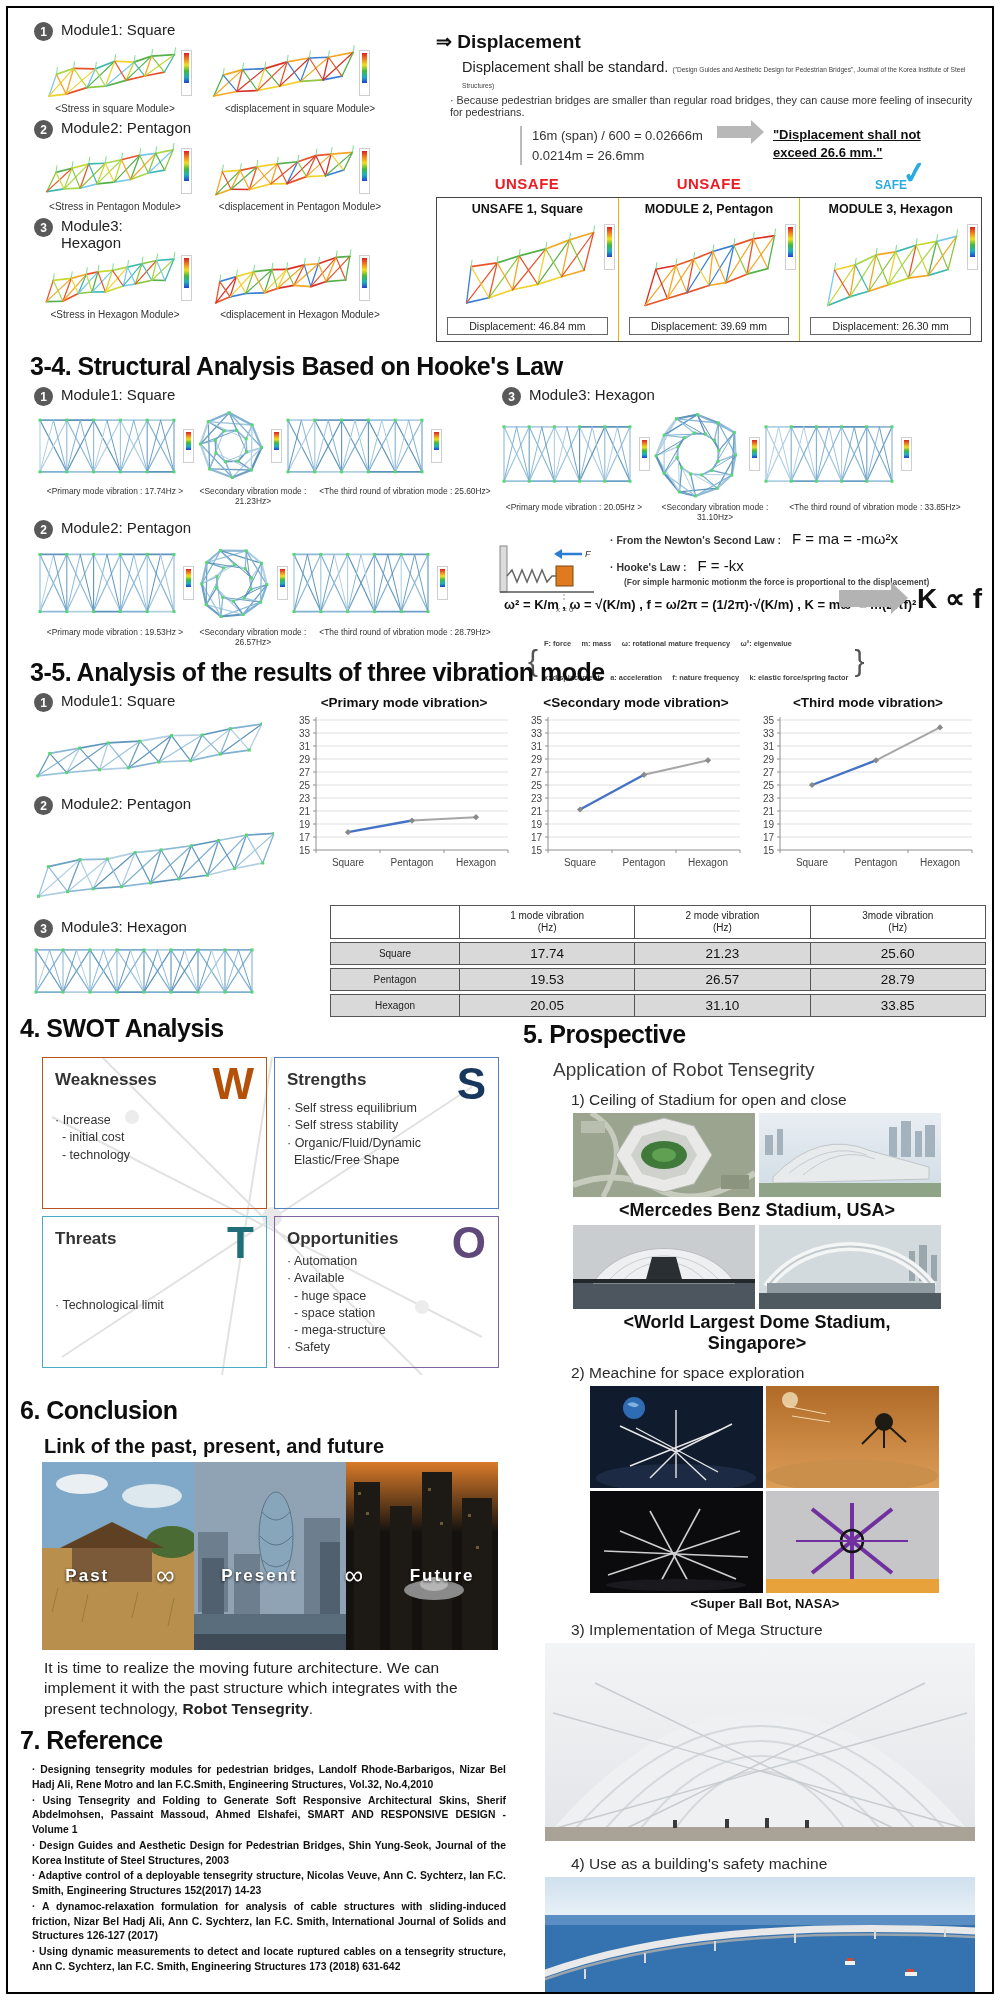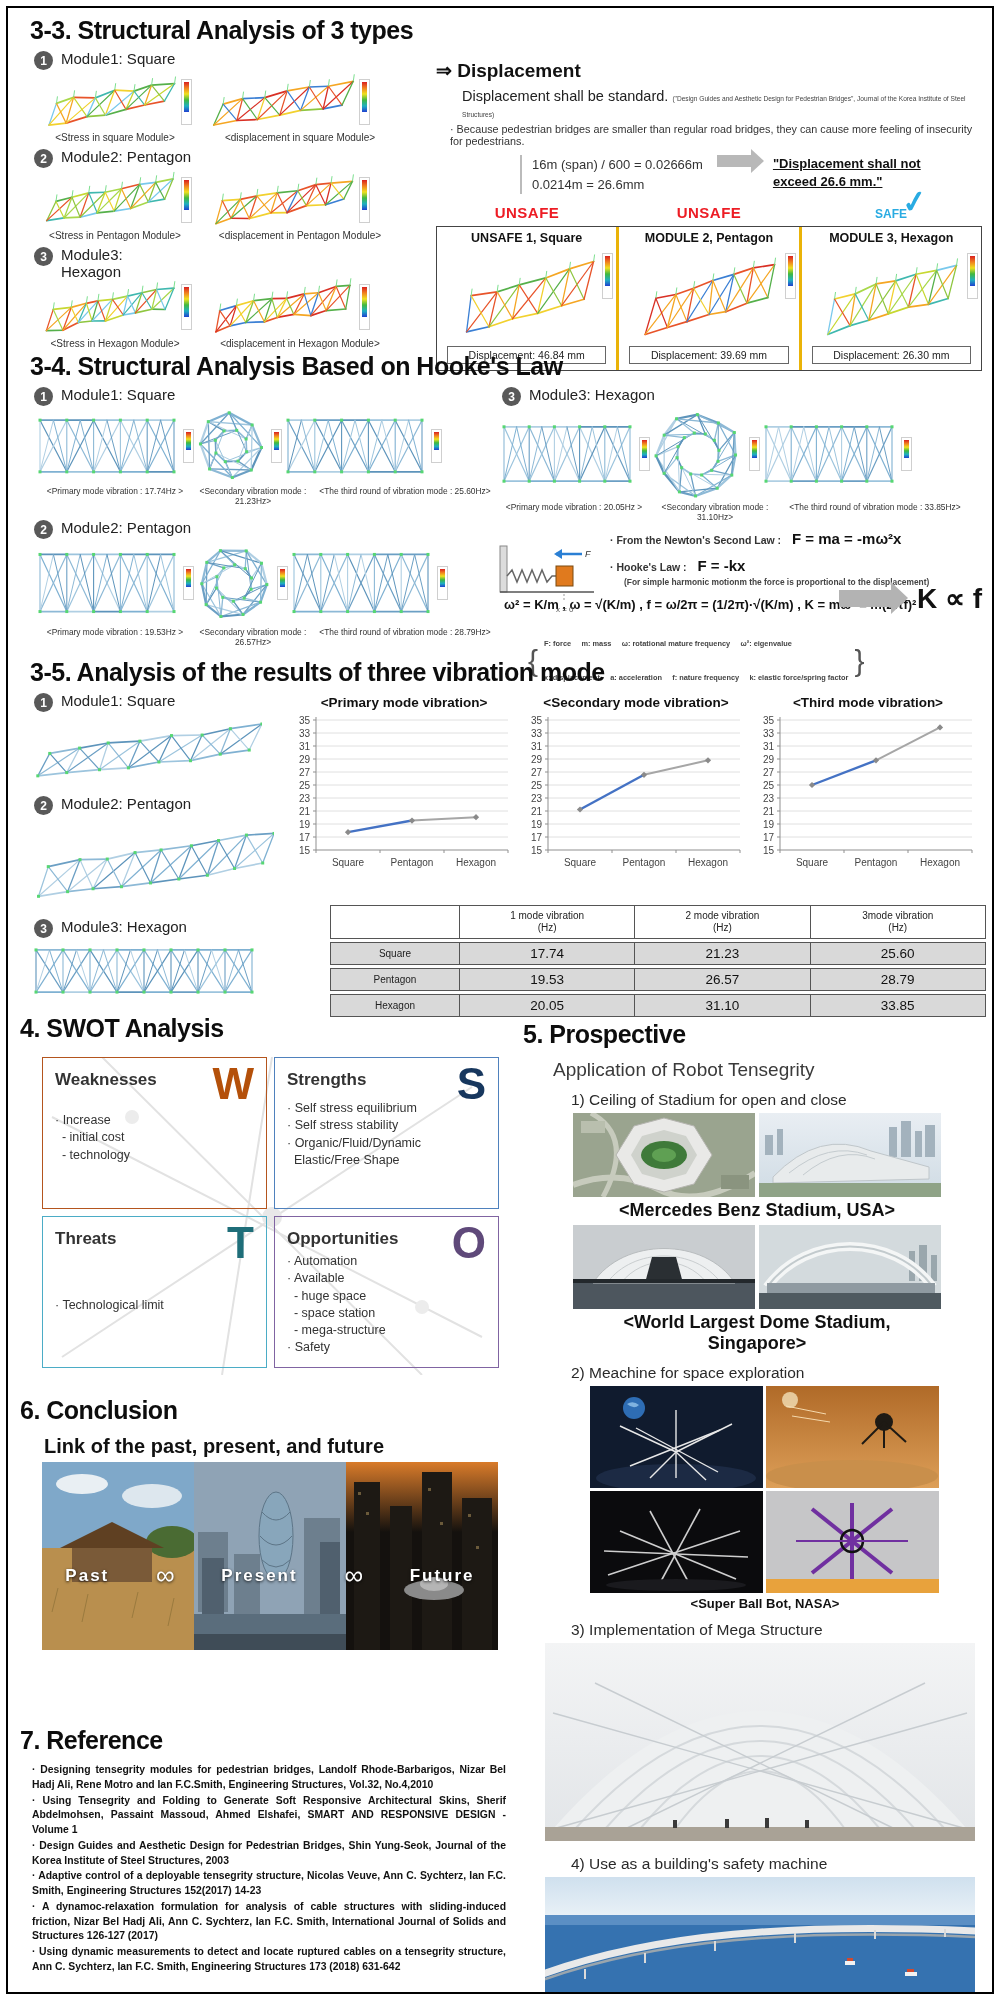--- a/index.html
+++ b/index.html
@@ -31,35 +31,35 @@
   .rule{font-size:13px;font-weight:bold;color:#111;text-decoration:underline;width:180px;line-height:1.35}
   .barrow{width:34px;height:12px;background:#b8b8b8;position:relative;margin:0 22px 0 14px;flex:0 0 34px}
   .barrow::after{content:'';position:absolute;right:-13px;top:-6px;border-left:13px solid #b8b8b8;
                  border-top:12px solid transparent;border-bottom:12px solid transparent}
   .verdrow{display:flex;margin-top:10px}
   .verd{flex:1;text-align:center;position:relative}
   .unsafe{font-size:15px;font-weight:bold;color:#ed1c24;letter-spacing:0.5px}
   .safe{font-size:12px;font-weight:bold;color:#29abe2}
   .check-ic{position:absolute;top:-20px;left:56%;font-size:30px;color:#29abe2;font-weight:bold;transform:rotate(-8deg)}
   .cmp{display:flex;border:1.5px solid #444;margin-top:4px;background:#fff}
-  .cmp-col{flex:1;border-left:3px solid #eab308;display:flex;flex-direction:column;position:relative;padding-bottom:4px}
+  .cmp-col{flex:1;border-left:1px solid #eab308;display:flex;flex-direction:column;position:relative;padding-bottom:4px}
   .cmp-col:first-child{border-left:none}
   .cmp-head{font-size:12.5px;font-weight:bold;text-align:center;padding:4px 0 3px;color:#111}
   .cmp-foot{font-size:10.5px;color:#222;text-align:center;border:1px solid #666;margin:2px 10px 2px;padding:2px 0;background:#fff}
   .cmp-fig{align-self:center}
   .cmp-leg{position:absolute;right:3px;top:26px}
   
   .s34grid{display:flex}
   .s34left{width:468px}
   .s34right{flex:1;position:relative}
   .caprow{display:flex;margin:2px 0 0 6px}
   .phys{position:relative;margin-top:8px;min-height:138px}
   .phys-col{margin-left:112px}
   .phys-line{font-size:10.5px;font-weight:bold;color:#333;margin-top:4px}
-  .phys-formula{font-size:15px;font-weight:bold;color:#111;margin-left:8px}
+  .phys-formula{font-size:15px;font-weight:normal;color:#111;margin-left:8px}
   .phys-note{font-size:8.4px;font-weight:bold;color:#444;margin:3px 0 0 14px}
   .phys-eqs{font-size:13px;font-weight:bold;color:#111;margin:10px 0 0 6px}
   .phys-leg{display:flex;align-items:center;margin:4px 0 0 30px}
   .brace{font-size:30px;font-weight:300;color:#555;line-height:0.9}
   .legtxt{font-size:7.4px;font-weight:bold;color:#444;margin:0 6px;line-height:1.5;white-space:pre-wrap}
   .kf{position:absolute;right:0;top:52px;display:flex;align-items:center}
   .barrow-big{width:52px;height:17px;background:#b3b3b3;position:relative;margin-right:26px}
   .barrow-big::after{content:'';position:absolute;right:-17px;top:-8px;border-left:17px solid #b3b3b3;
                      border-top:16.5px solid transparent;border-bottom:16.5px solid transparent}
   .kf-t{font-size:28px;font-weight:bold;color:#111}
@@ -108,21 +108,20 @@
   
   .refs{margin:8px 0 0 12px;width:474px}
   .ref{font-size:10.4px;font-weight:bold;color:#111;line-height:1.42;text-align:justify;margin-bottom:1px}
 </style>
 </head>
 <body>
 
 <div class="page-border"></div>
 
 <div class="sec" id="sec33" style="left:30px;top:16px;width:952px">
-  <h1 class="t">3-3. Structural Analysis of 3 types</h1>
   <div class="s33row">
     <div class="s33figs">
 
       <div class="modhead">
           <span class="badge">1</span>
         <span class="modlabel">Module1: Square</span>
         </div>
       <div class="figrow">
         <svg width="138" height="60">
             <line x1="8.918552812071331" y1="53.18123713991769" x2="26.149485596707816" y2="51.13019118655692" stroke="#f2d12e" stroke-width="1.7" stroke-linecap="round"></line>
@@ -1952,20 +1951,23 @@
       <ellipse cx="88" cy="122" rx="14" ry="7" fill="#b5b5b5"></ellipse>
     </svg>
     <div class="tri-labels">
       <span>Past</span>
       <span class="inf">∞</span>
       <span>Present</span>
       <span class="inf">∞</span>
       <span>Future</span>
     </div>
   </div>
+  <div class="c-par">
+    <span>It is time to realize the moving future architecture. We can implement it with the past structure which integrates with the present technology, </span><strong>Robot Tensegrity</strong><span>.</span>
+  </div>
 </div>
 
 <div class="sec" style="left:20px;top:1726px;width:492px">
   <h1 class="t">7. Reference</h1>
   <div class="refs">
     <div class="ref">· Designing tensegrity modules for pedestrian bridges, Landolf Rhode-Barbarigos, Nizar Bel Hadj Ali, Rene Motro and Ian F.C.Smith, Engineering Structures, Vol.32, No.4,2010</div>
     <div class="ref">· Using Tensegrity and Folding to Generate Soft Responsive Architectural Skins, Sherif Abdelmohsen, Passaint Massoud, Ahmed Elshafei, SMART AND RESPONSIVE DESIGN - Volume 1</div>
     <div class="ref">· Design Guides and Aesthetic Design for Pedestrian Bridges, Shin Yung-Seok, Journal of the Korea Institute of Steel Structures, 2003</div>
     <div class="ref">· Adaptive control of a deployable tensegrity structure, Nicolas Veuve, Ann C. Sychterz, Ian F.C. Smith, Engineering Structures 152(2017) 14-23</div>
     <div class="ref">· A dynamoc-relaxation formulation for analysis of cable structures with sliding-induced friction, Nizar Bel Hadj Ali, Ann C. Sychterz, Ian F.C. Smith, International Journal of Solids and Structures 126-127 (2017)</div>

